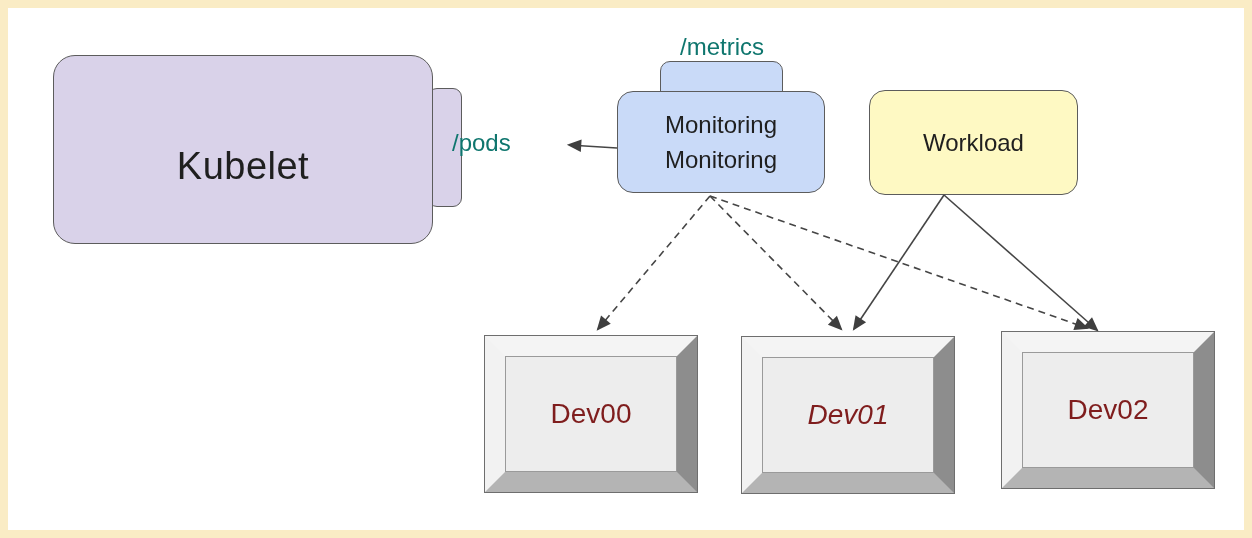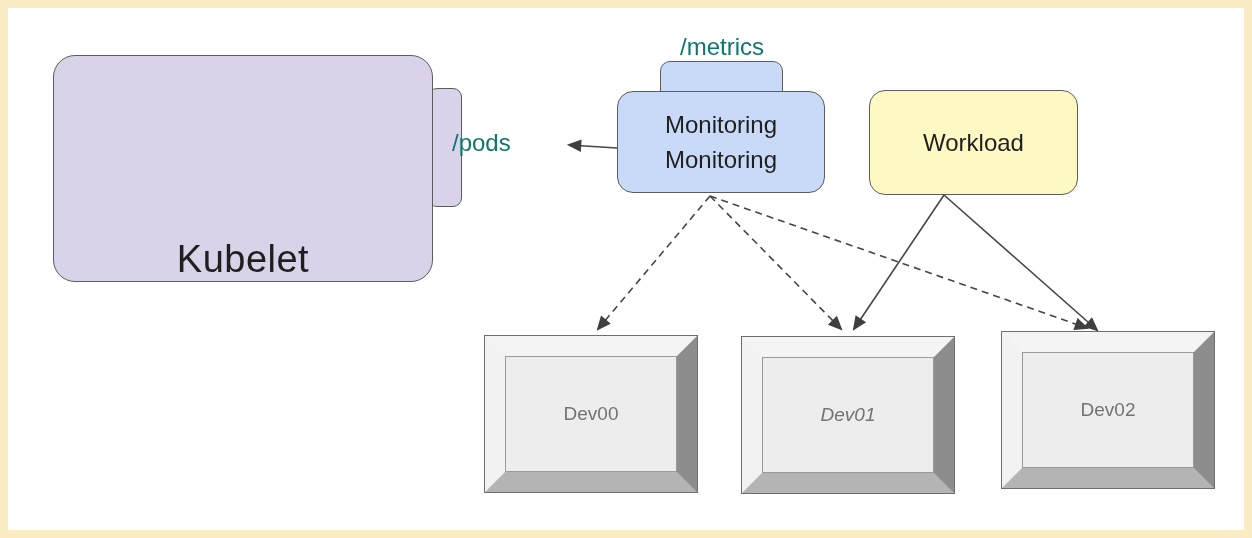--- a/index.html
+++ b/index.html
@@ -11,22 +11,22 @@
   
   #frame{
     position:absolute;inset:0;border:8px solid #faecc5;pointer-events:none;z-index:50;
   }
   .node{
     position:absolute;border:1.5px solid #5c5c5c;box-sizing:border-box;
     display:flex;align-items:center;justify-content:center;text-align:center;
   }
   
   #kubelet-main{
-    left:53px;top:55px;width:380px;height:227px;border-radius:22px;
-    background:#d9d2e9;z-index:3;align-items:flex-end;
+    left:53px;top:55px;width:380px;height:189px;border-radius:22px;
+    background:#d9d2e9;z-index:3;align-items:center;
   }
   #kubelet-main .lbl{margin-top:33px;font-size:38px;letter-spacing:.5px;}
   #kubelet-pods-tab{
     left:428px;top:88px;width:34px;height:119px;border-radius:9px;
     background:#d9d2e9;z-index:2;
   }
   
   #metrics-tab{
     left:660px;top:61px;width:123px;height:44px;border-radius:10px;
     background:#c9daf8;z-index:2;
@@ -49,21 +49,21 @@
   
   .device{
     position:absolute;width:212px;height:156px;box-sizing:border-box;
     border-style:solid;border-width:20px;
     border-top-color:#f4f4f4;border-left-color:#f2f2f2;
     border-right-color:#8d8d8d;border-bottom-color:#b4b4b4;
     background:#ededed;outline:1px solid #6e6e6e;
     box-shadow:inset 0 0 0 1px #9a9a9a;
     display:flex;align-items:center;justify-content:center;z-index:3;
   }
-  .device .lbl{font-size:19px;color:#737373;}
+  .device .lbl{font-size:28px;color:#7f1d1d;}
   #device-0{left:485px;top:336px;}
   #device-1{left:742px;top:337px;font-style:italic;}
   #device-2{left:1002px;top:332px;}
   
   #arrows{position:absolute;left:0;top:0;width:1252px;height:538px;z-index:4;}
 </style>
 </head>
 <body>
 
 <div id="stage">

